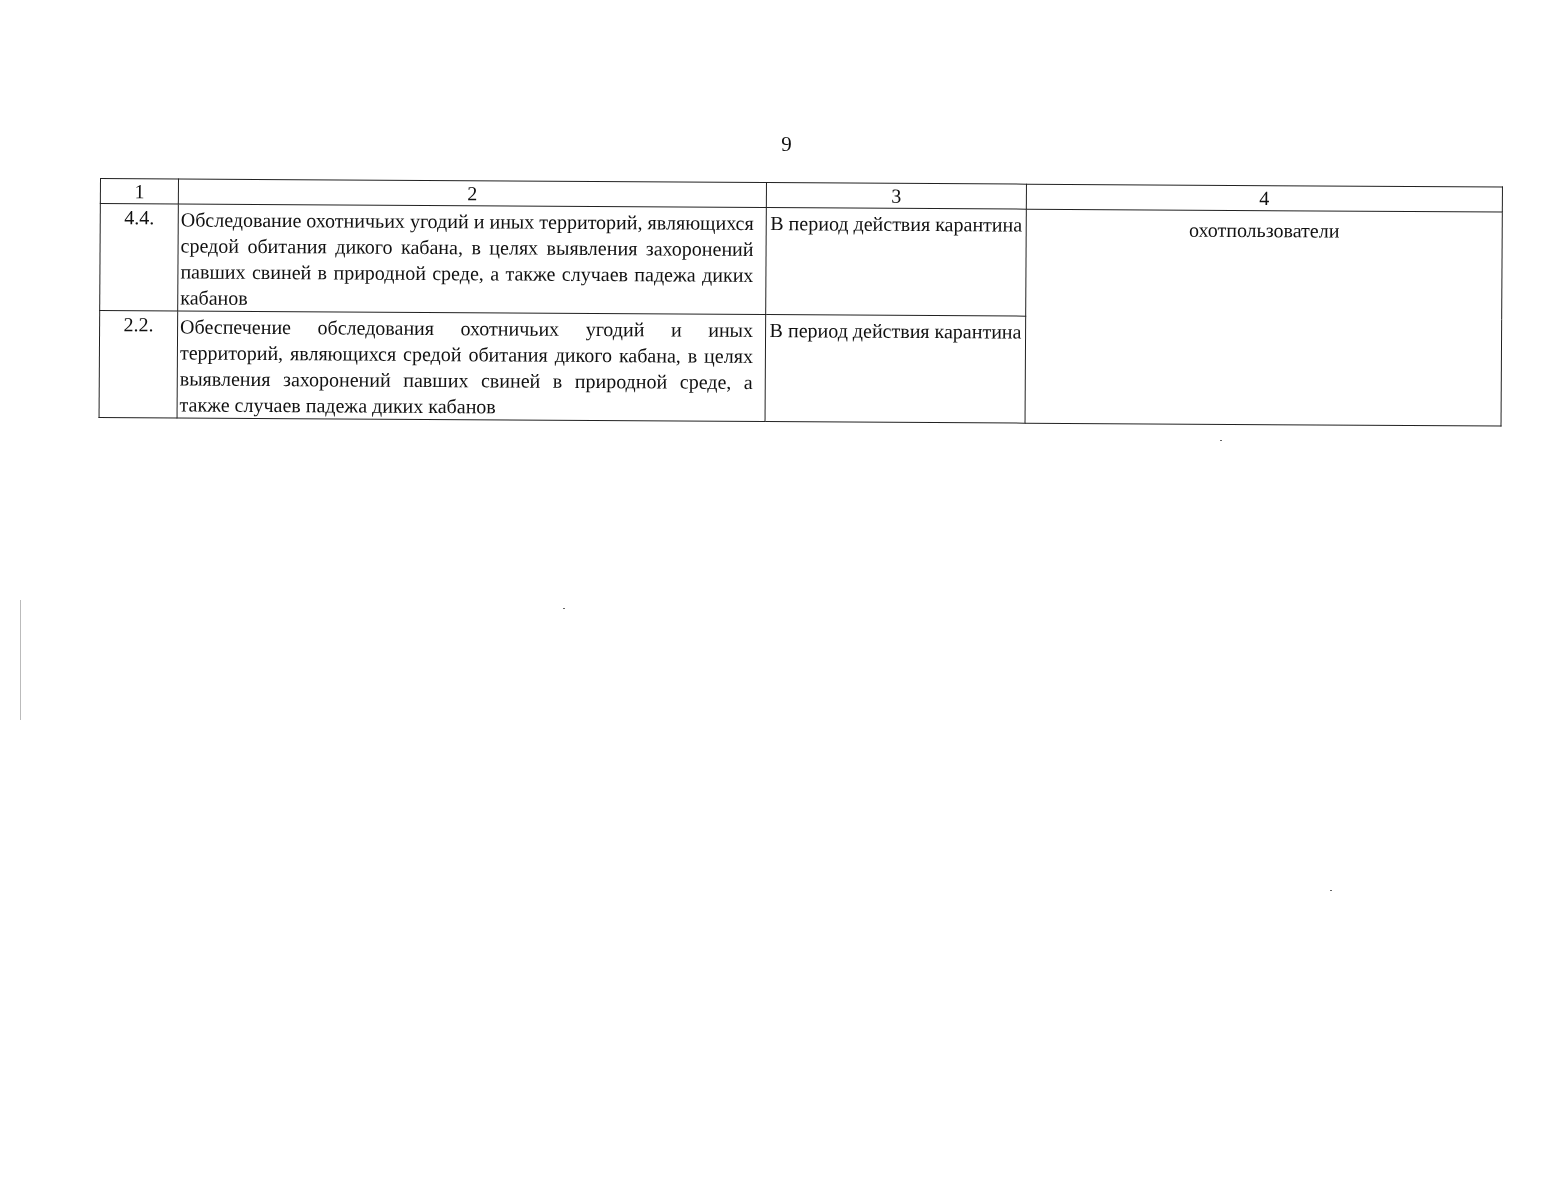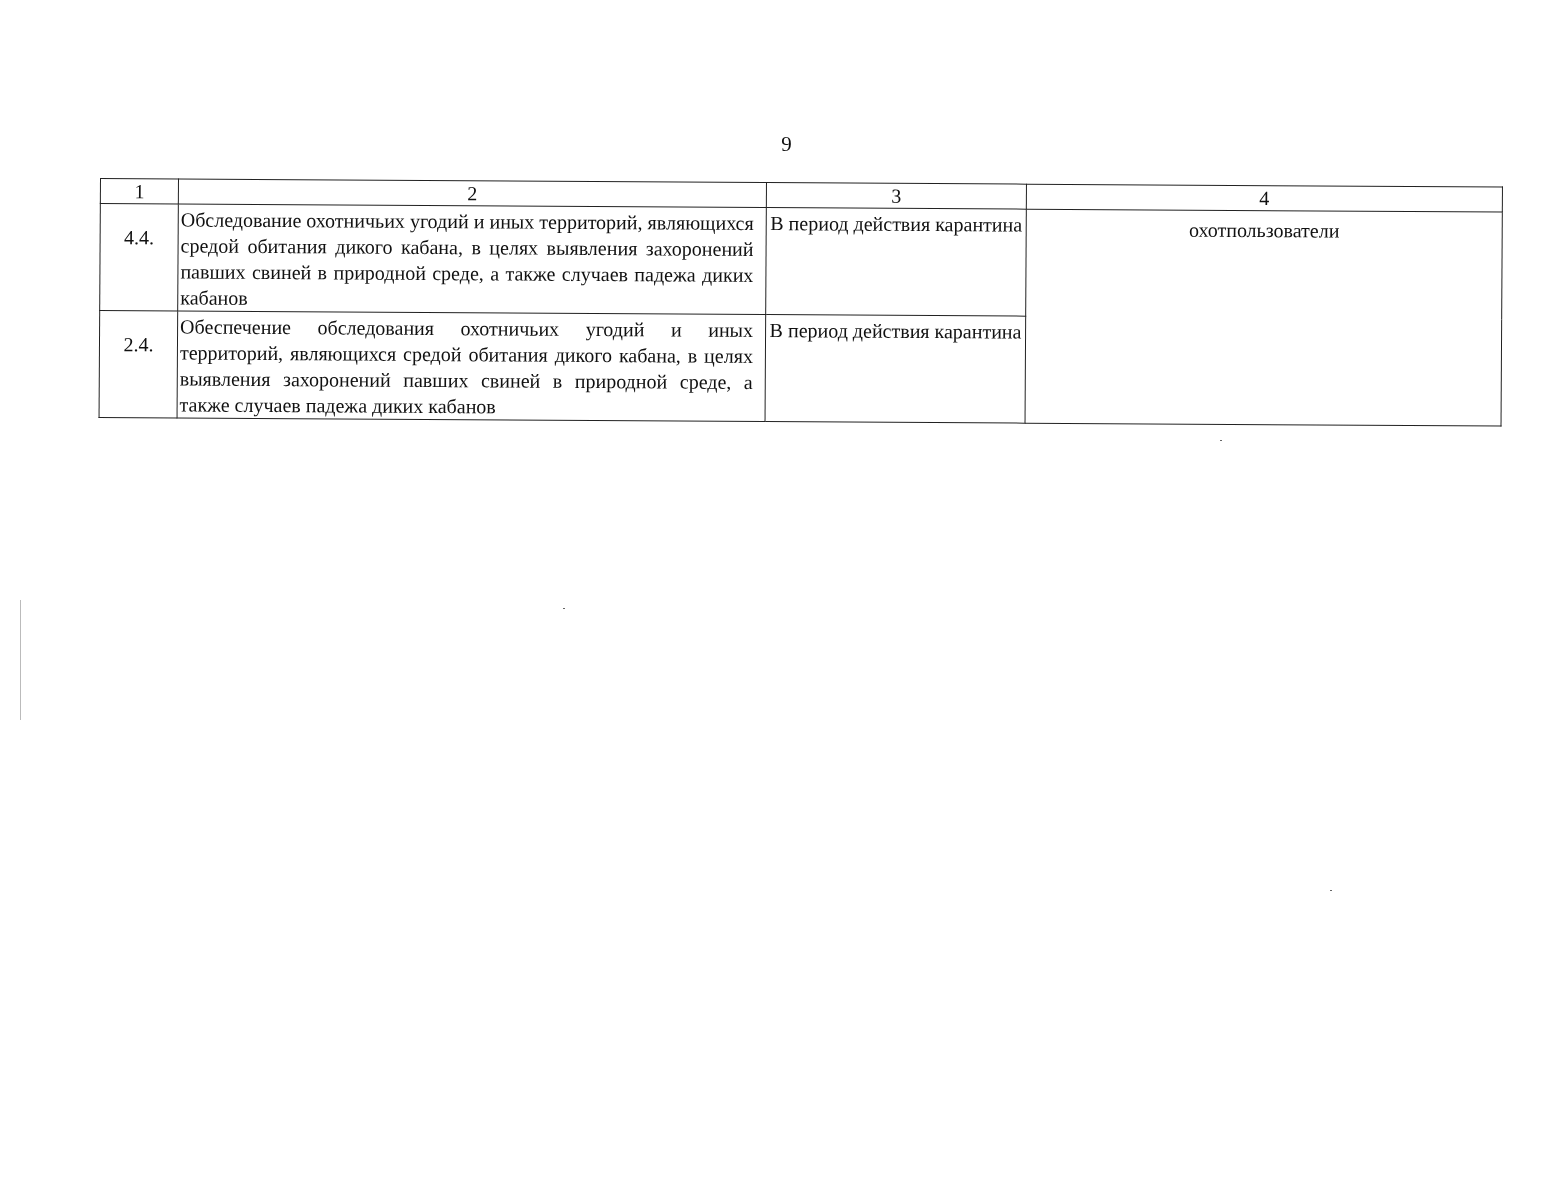--- a/index.html
+++ b/index.html
@@ -16,21 +16,21 @@
       transform: rotate(0.35deg); transform-origin: left top;
     }
     table {
       border-collapse: collapse; width: 1402px; table-layout: fixed;
       font-size: 20px; line-height: 26px;
     }
     td {
       border: 1.5px solid #222; vertical-align: top; padding: 0;
     }
     .hdr td { text-align: center; height: 24px; line-height: 24px; font-size: 20px; }
-    .num { text-align: center; padding-top: 20px; }
+    .num { text-align: center; padding-top: 0; }
     .desc { text-align: justify; padding: 2px 12px 0 2px; }
     .when { text-align: center; padding-top: 2px; }
     .who { text-align: center; padding-top: 6px; }
     .scan-dot {
       position: absolute; width: 2px; height: 1px; background: #666;
     }
     .scan-line {
       position: absolute; width: 1px; background: #bbb;
     }
   </style>
@@ -54,21 +54,21 @@
       <td>3</td>
       <td>4</td>
     </tr>
     <tr style="height:106px">
       <td class="num">4.4.</td>
       <td class="desc">Обследование охотничьих угодий и иных территорий, являющихся средой обитания дикого кабана, в целях выявления захоронений павших свиней в природной среде, а также случаев падежа диких кабанов</td>
       <td class="when">В период действия карантина</td>
       <td class="who" rowspan="2">охотпользователи</td>
     </tr>
     <tr style="height:98px">
-      <td class="num">2.4.</td>
+      <td class="num">2.2.</td>
       <td class="desc">Обеспечение обследования охотничьих угодий и иных территорий, являющихся средой обитания дикого кабана, в целях выявления захоронений павших свиней в природной среде, а также случаев падежа диких кабанов</td>
       <td class="when">В период действия карантина</td>
     </tr>
   </tbody>
     </table>
 </div>
 
 <div class="scan-line" style="left:20px;top:600px;height:120px;"></div>
 <div class="scan-dot" style="left:1330px;top:890px;"></div>
 <div class="scan-dot" style="left:1220px;top:440px;"></div>

